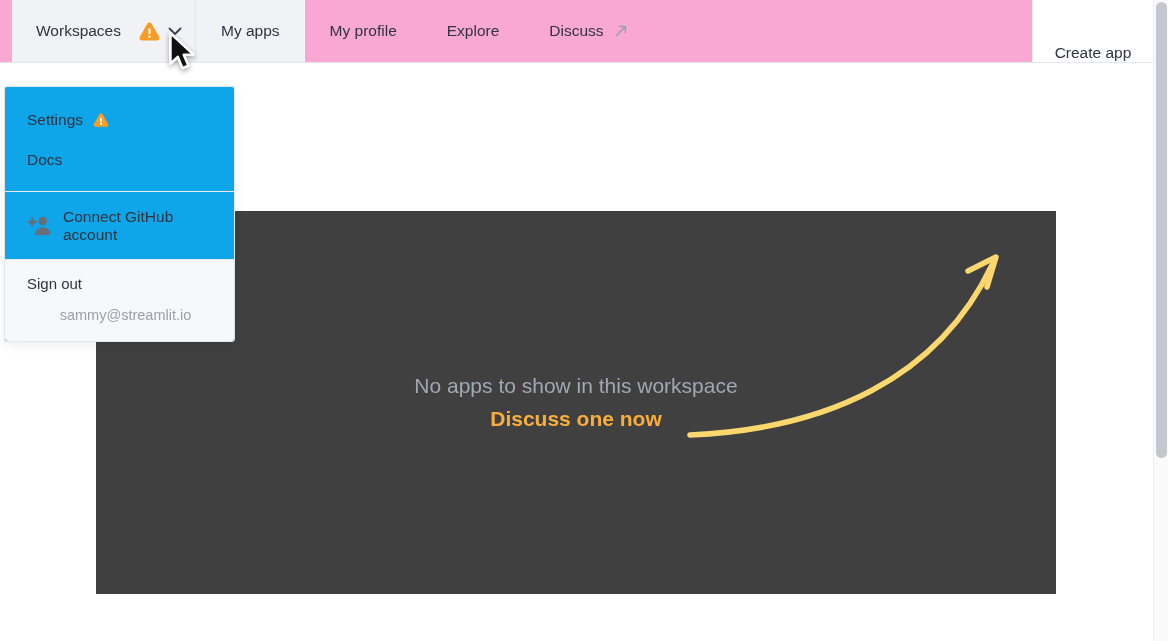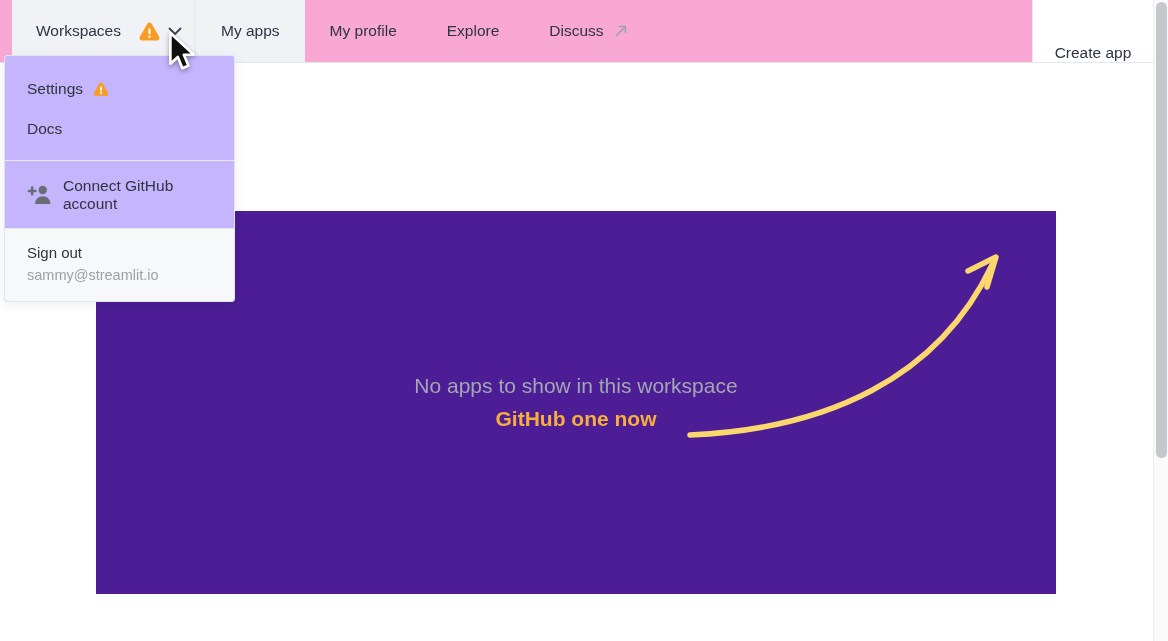--- a/index.html
+++ b/index.html
@@ -33,47 +33,47 @@
   .tab .ext { margin-left:10px; display:inline-flex; }
 
   .create-app {
     margin-left:auto; display:flex; align-items:flex-end; justify-content:center;
     width:121px; border-left:1px solid #e3e7ee; font-size:15.5px; color:#2f3440;
     cursor:pointer; background:#fff;
   }
 
   
   .menu {
-    position:absolute; left:4px; top:55px; width:231px;
-    background:#c4b5fd; border:1px solid #e2e5ec; border-radius:3px;
+    position:absolute; left:4px; top:86px; width:231px;
+    background:#0ea5e9; border:1px solid #e2e5ec; border-radius:3px;
     box-shadow:0 3px 12px rgba(0,0,0,0.07); z-index:20;
   }
   .menu-top { padding:13px 0 11px 0; }
   .menu-item {
     height:40px; display:flex; align-items:center; padding:0 22px;
     font-size:15.5px; color:#31333f; cursor:pointer;
   }
   .menu-item .warn-sm { display:inline-flex; margin-left:10px; }
   .menu-divider { height:1px; background:#e8eaf0; }
   .menu-github {
     height:67px; display:flex; align-items:center; padding:0 22px;
     font-size:15.5px; color:#31333f; cursor:pointer;
   }
   .menu-github .gicon { display:inline-flex; margin-right:10px; }
   .menu-signout {
     background:#f7f8fa; padding:14px 10px 16px 22px; cursor:pointer;
     border-radius:0 0 3px 3px;
   }
   .signout-label { font-size:15px; color:#31333f; line-height:20px; }
-  .signout-email { font-size:14.5px; color:#9ba0ab; line-height:19px; margin-top:3px; }
+  .signout-email { font-size:14.5px; color:#9ba0ab; line-height:19px; margin-top:12px;text-align:center; }
 
   
   .panel {
     position:absolute; left:96px; top:211px; width:960px; height:383px;
-    background:#4c1d95; display:flex; flex-direction:column;
+    background:#404040; display:flex; flex-direction:column;
     align-items:center; justify-content:center;
   }
   .empty-msg { font-size:21px; color:#a2a7b4; line-height:28px; }
   .empty-cta { font-size:21px; font-weight:bold; color:#f8ad3d; line-height:28px; margin-top:5px; cursor:pointer; text-decoration:none; }
   .arrow-svg { position:absolute; left:0; top:0; pointer-events:none; }
 
   
   .scrollbar-track {
     position:absolute; right:0; top:0; width:15px; height:641px;
     background:#fafafa; border-left:1px solid #ededed; z-index:40;
@@ -173,21 +173,21 @@
     <div class="signout-email">sammy@streamlit.io</div>
   </div>
 </div>
 
 <div class="panel">
   <svg class="arrow-svg" width="960" height="383" viewBox="0 0 960 383">
     <path d="M594 224 C 730 218, 842 168, 896 54" fill="none" stroke="#fcd76e" stroke-width="5.5" stroke-linecap="round"></path>
     <path d="M872 60 L 900 46 L 891 76" fill="none" stroke="#fcd76e" stroke-width="5.5" stroke-linecap="round" stroke-linejoin="round"></path>
   </svg>
   <div class="empty-msg">No apps to show in this workspace</div>
-  <a class="empty-cta">GitHub one now</a>
+  <a class="empty-cta">Discuss one now</a>
 </div>
 
 <div class="scrollbar-track">
   <div class="scrollbar-thumb"></div>
 </div>
 
 <div class="cursor">
   <svg width="29" height="43" viewBox="0 0 14.5 21.5">
     <path d="M1.2 1 L1.2 16.4 L4.9 13 L7.2 18.6 L10.2 17.3 L7.9 11.9 L12.8 11.8 Z" fill="#101010" stroke="#ffffff" stroke-width="1.3" stroke-linejoin="round"></path>
   </svg>

